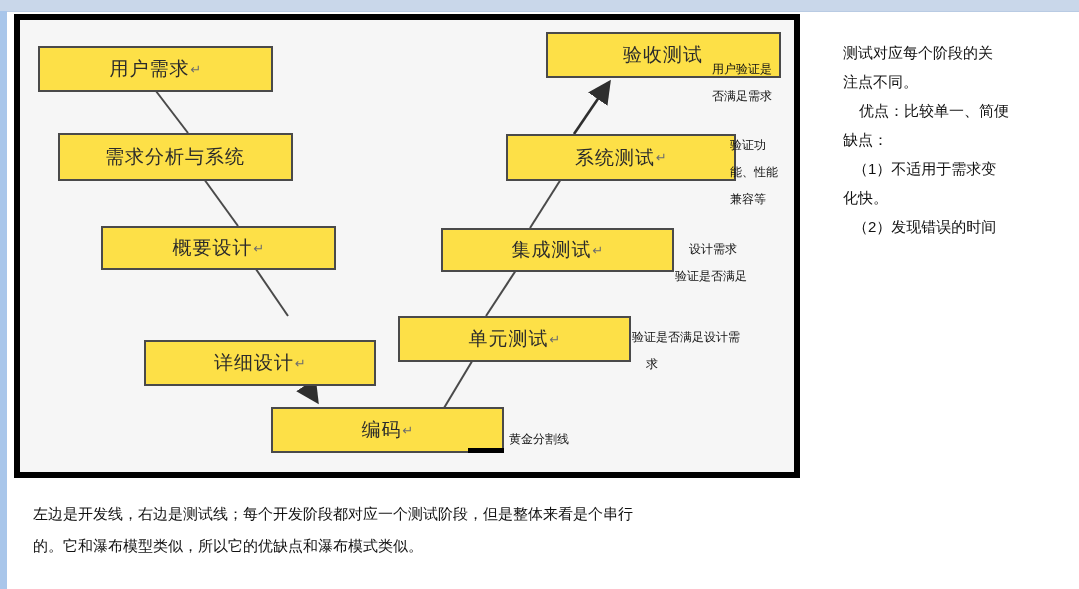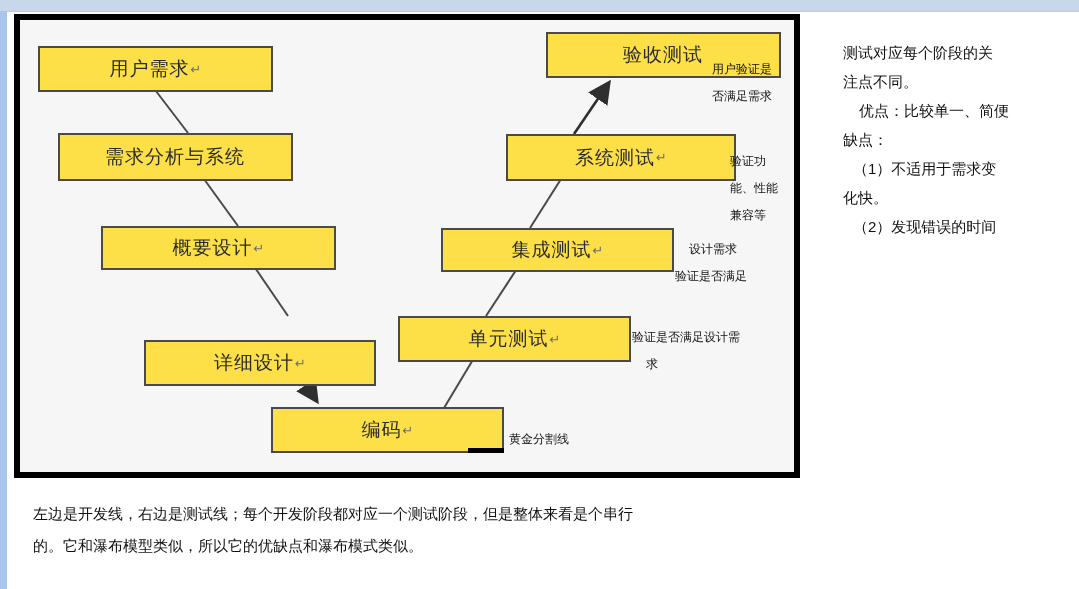--- a/index.html
+++ b/index.html
@@ -192,21 +192,21 @@
     <div class="flow-box" style="left:526px; top:12px; width:235px; height:46px;">
       <span>验收测试</span>
         <span class="pilcrow"></span>
     </div>
 
     <div class="annot" style="left:692px; top:36px; width:110px;">
       <div class="note-line">用户验证是</div>
       <div class="note-line">否满足需求</div>
     </div>
 
-    <div class="annot" style="left:710px; top:128px; width:100px;">
+    <div class="annot" style="left:710px; top:112px; width:100px;">
       <div class="note-line">验证功</div>
       <div class="note-line">能、性能</div>
       <div class="note-line">兼容等</div>
     </div>
 
     <div class="annot" style="left:655px; top:216px; width:150px;">
       <div class="note-line" style="padding-left:14px;">设计需求</div>
       <div class="note-line">验证是否满足</div>
     </div>
 

